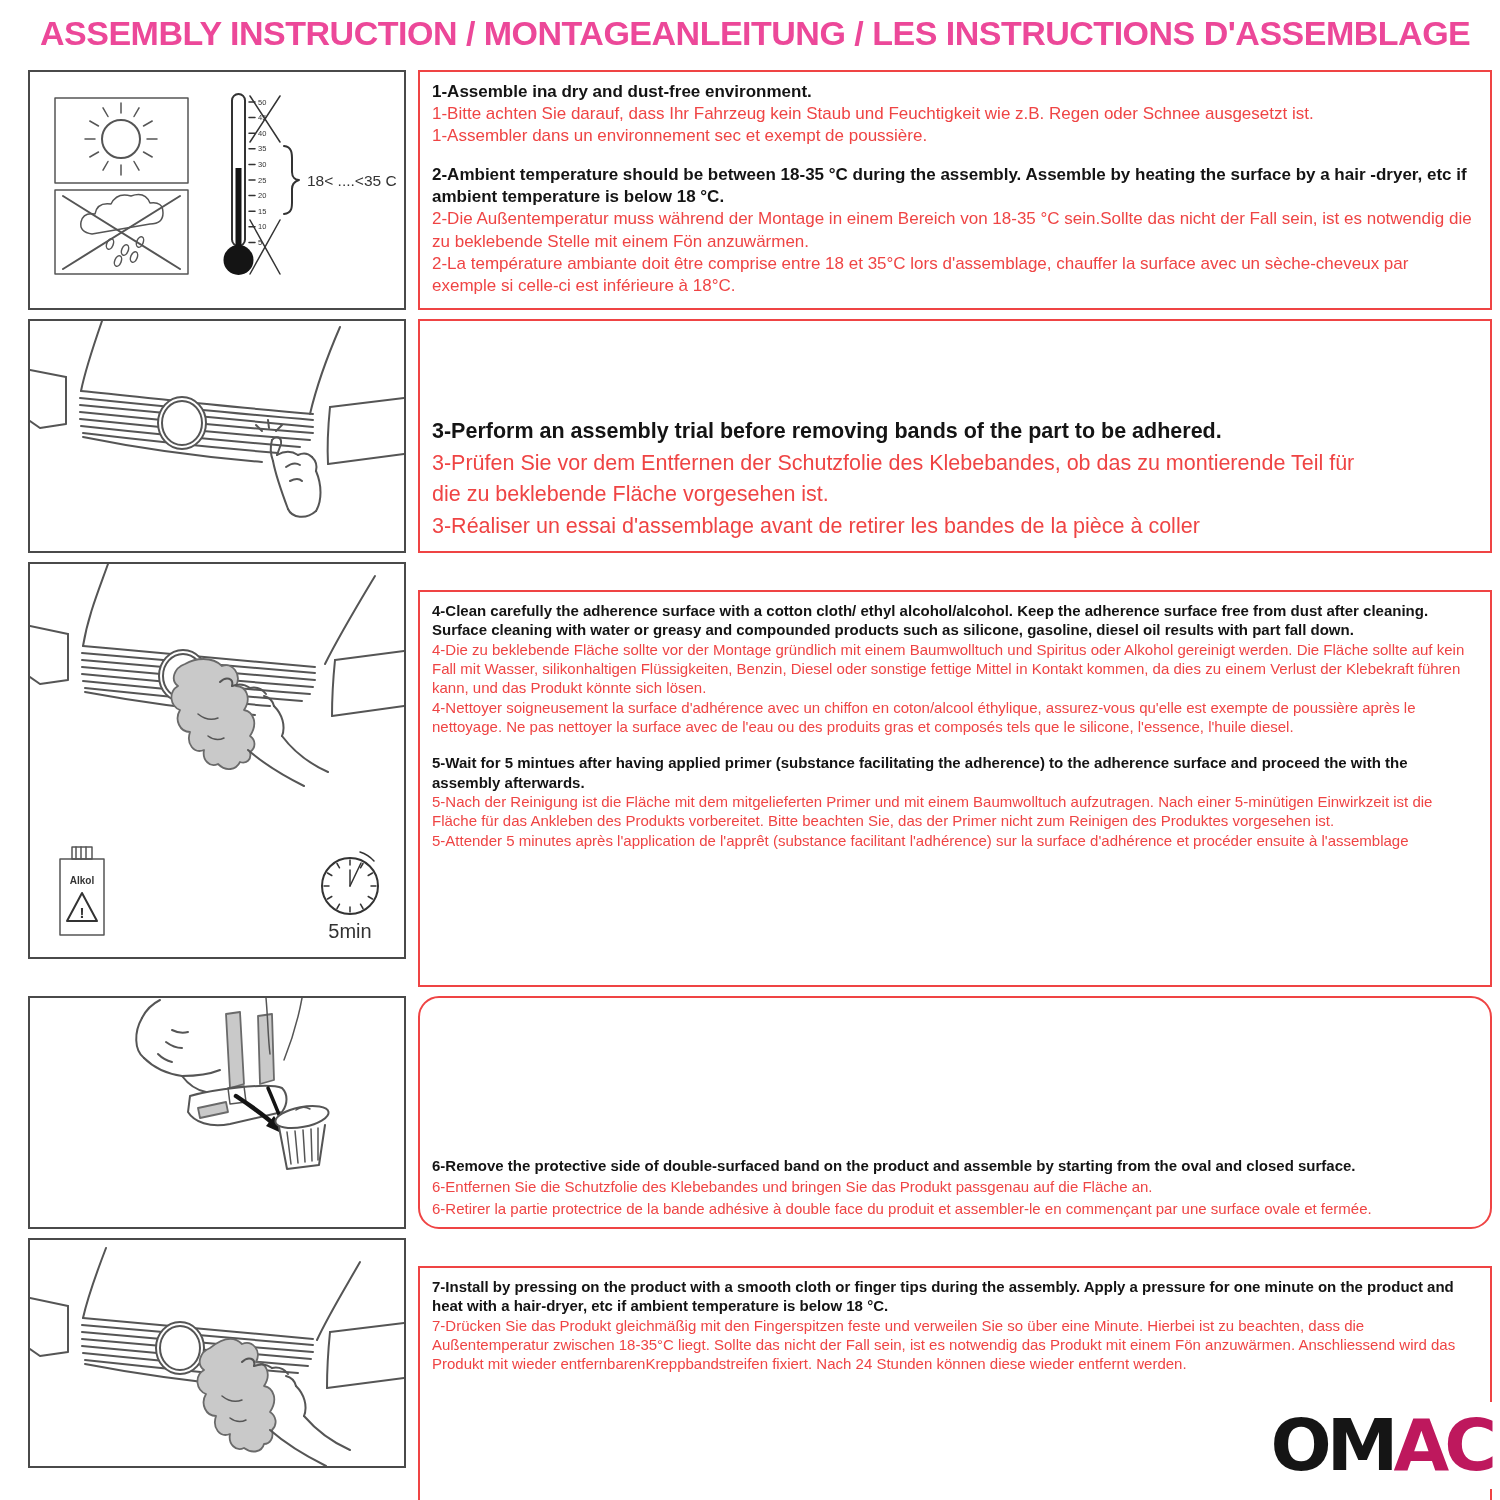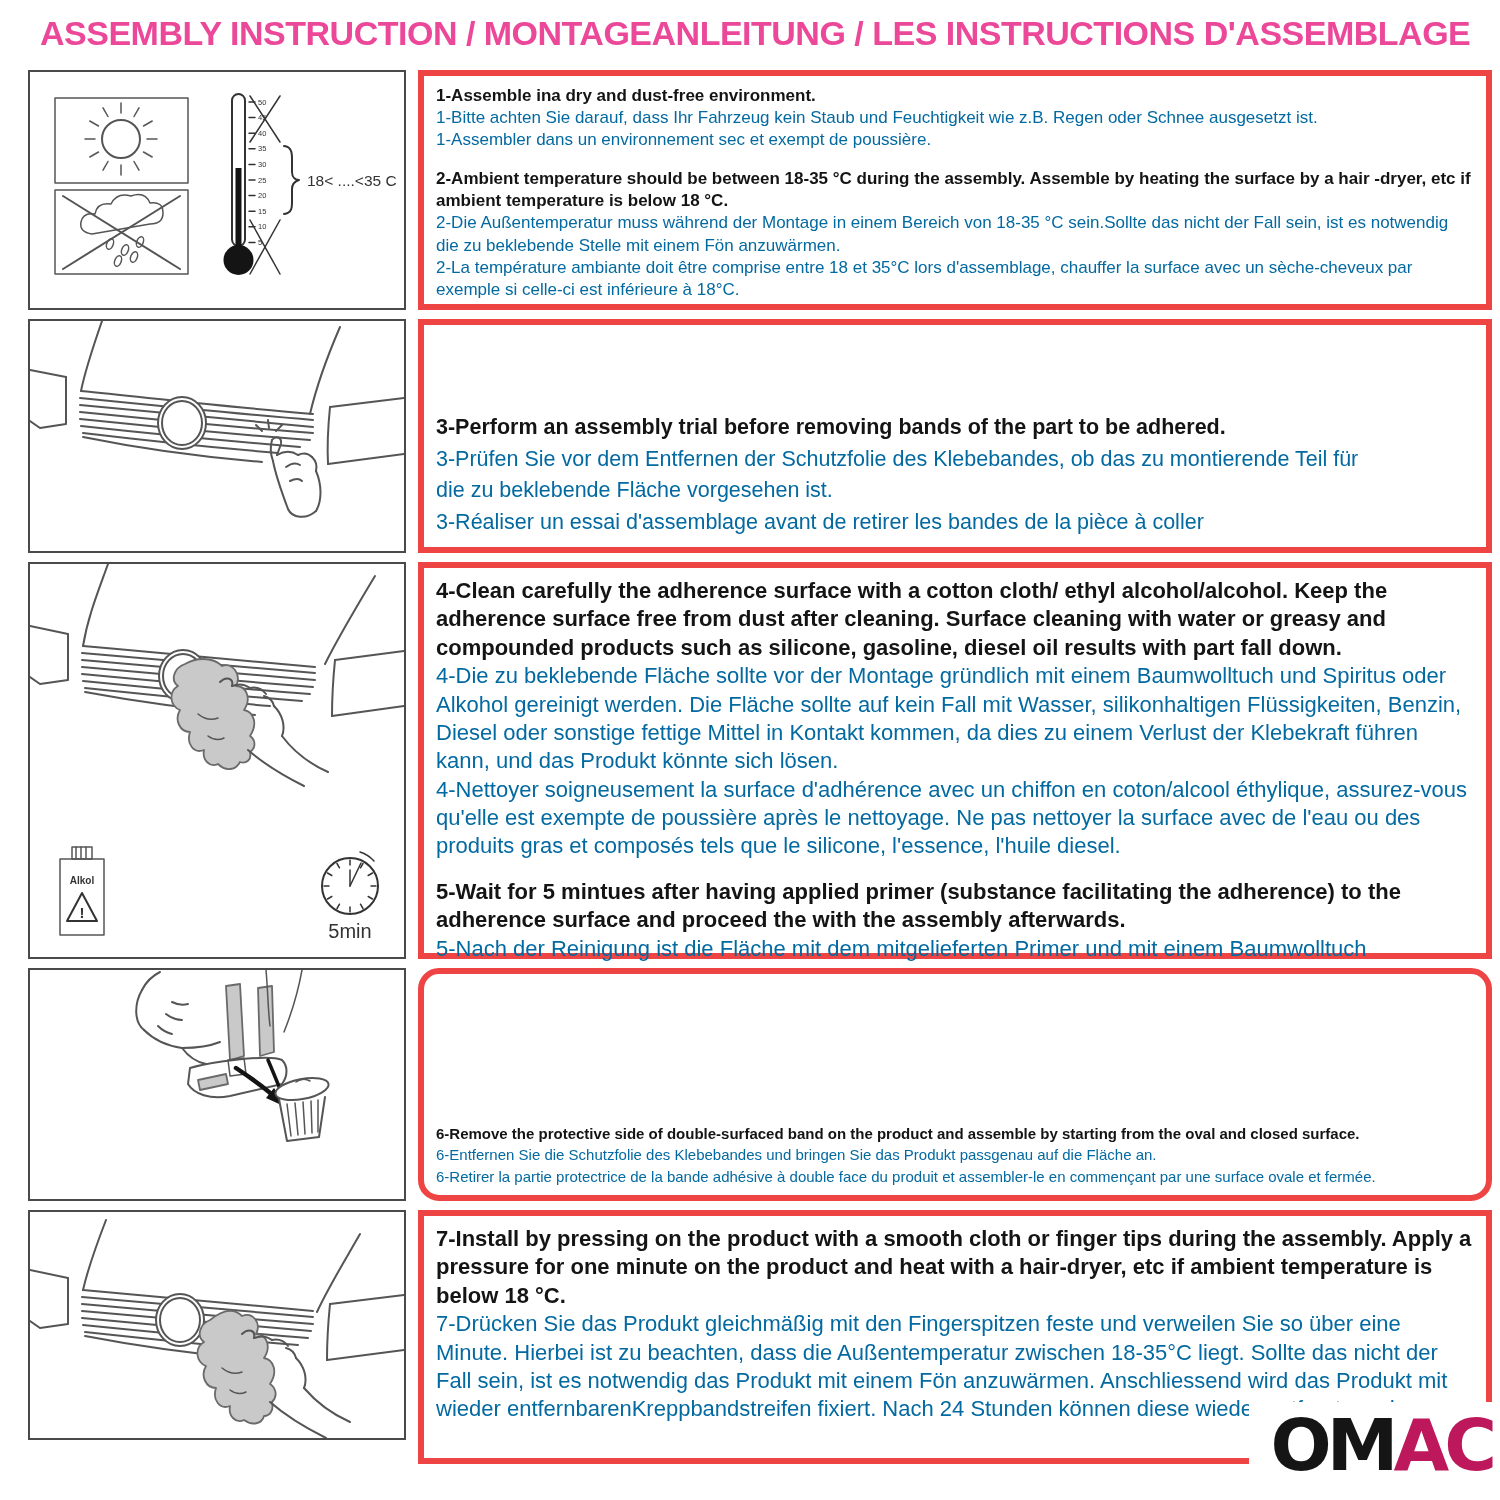--- a/index.html
+++ b/index.html
@@ -30,32 +30,32 @@
   .row { display: flex; gap: 12px; margin-bottom: 9px; align-items: flex-start; }
   .art {
     width: 378px; flex: none;
     border: 2px solid #4a4a4a;
     background: #fff;
     display: flex; align-items: flex-start; justify-content: center;
     overflow: hidden;
   }
   .txt {
     flex: 1;
-    border: 6px solid #ef4444;
+    border: 2px solid #ef4444;
     background: #fff;
     padding: 9px 14px 8px 12px;
   }
   .h240 { height: 240px; } .h234 { height: 234px; } .h397 { height: 397px; }
   .h233 { height: 233px; } .h254 { height: 254px; } .h230 { height: 230px; }
   .vcenter { display: flex; flex-direction: column; justify-content: flex-end; }
   p.en { font-weight: bold; color: #141414; }
-  p.de, p.fr { font-weight: normal; color: #0369a1; }
+  p.de, p.fr { font-weight: normal; color: #ef4444; }
   .block + .block { margin-top: 17px; }
   .f17 { font-size: 17px; line-height: 1.3; }
-  .f16 { font-size: 22px; line-height: 1.29; }
+  .f16 { font-size: 15px; line-height: 1.29; margin-top: 28px; }
   .f21 { font-size: 21.5px; line-height: 1.48; }
   .f20 { font-size: 15px; line-height: 1.42; border-radius: 21px; }
   .mw950 .block { max-width: 950px; }
   .mw990 .block { max-width: 1000px; }
   svg { display: block; }
   .ln { fill: none; stroke: #555; stroke-width: 2; stroke-linecap: round; stroke-linejoin: round; }
   .lnd { fill: none; stroke: #333; stroke-width: 2; stroke-linecap: round; stroke-linejoin: round; }
   .thin { stroke-width: 1.5; }
   .grayfill { fill: #c9c9c9; stroke: #6a6a6a; stroke-width: 1.8; stroke-linejoin: round; }
   .blk { fill: #141414; stroke: none; }

